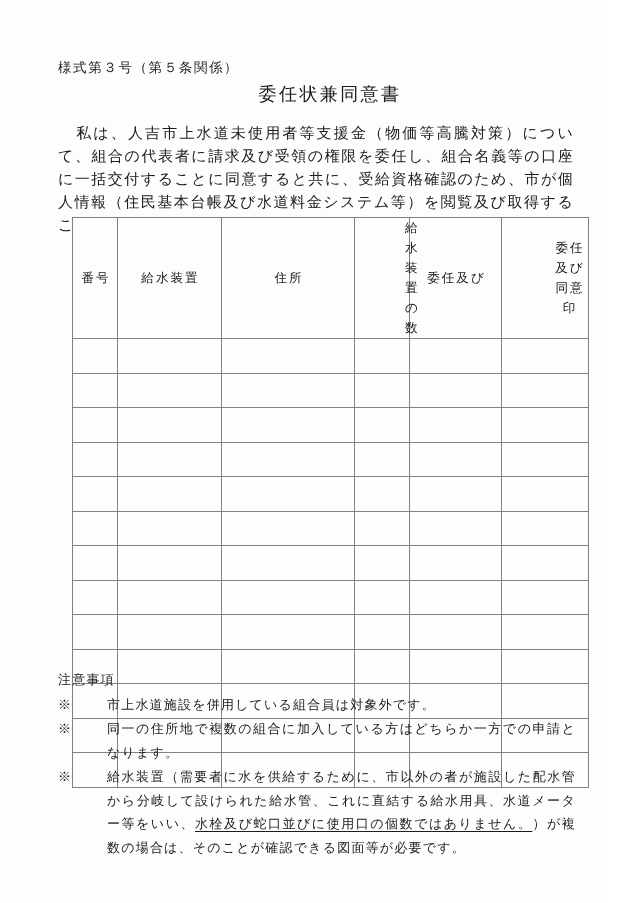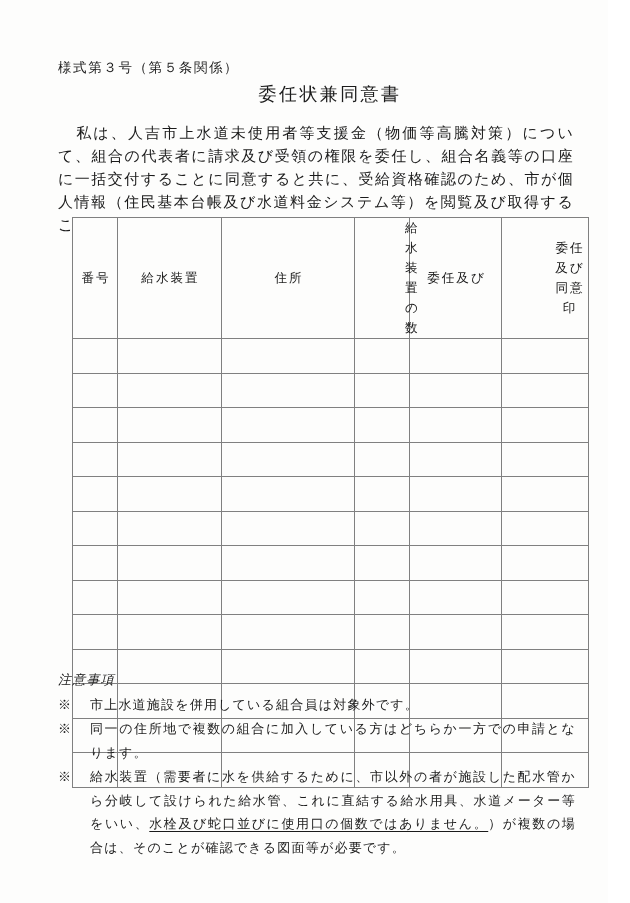--- a/index.html
+++ b/index.html
@@ -105,37 +105,37 @@
     left: 58px;
     top: 668px;
     width: 518px;
     font-size: 13.0px;
     letter-spacing: 1.2px;
     line-height: 23.5px;
   }
   .notes-title {
     letter-spacing: 1.2px;
     margin-bottom: 1px;
-    font-style: italic;
   }
   .note-row {
     display: flex;
     align-items: flex-start;
     margin-top: 1px;
   }
   .note-mark {
     flex: 0 0 auto;
     width: 32px;
     letter-spacing: 0;
   }
   .note-text {
     flex: 1 1 auto;
     text-align: justify;
     text-justify: inter-character;
     text-align-last: left;
+    margin-left: 17px;
   }
   .note-text u {
     text-underline-offset: 2.5px;
     text-decoration-thickness: 1px;
   }
 </style>
 </head>
 <body>
 
 <div class="page">

